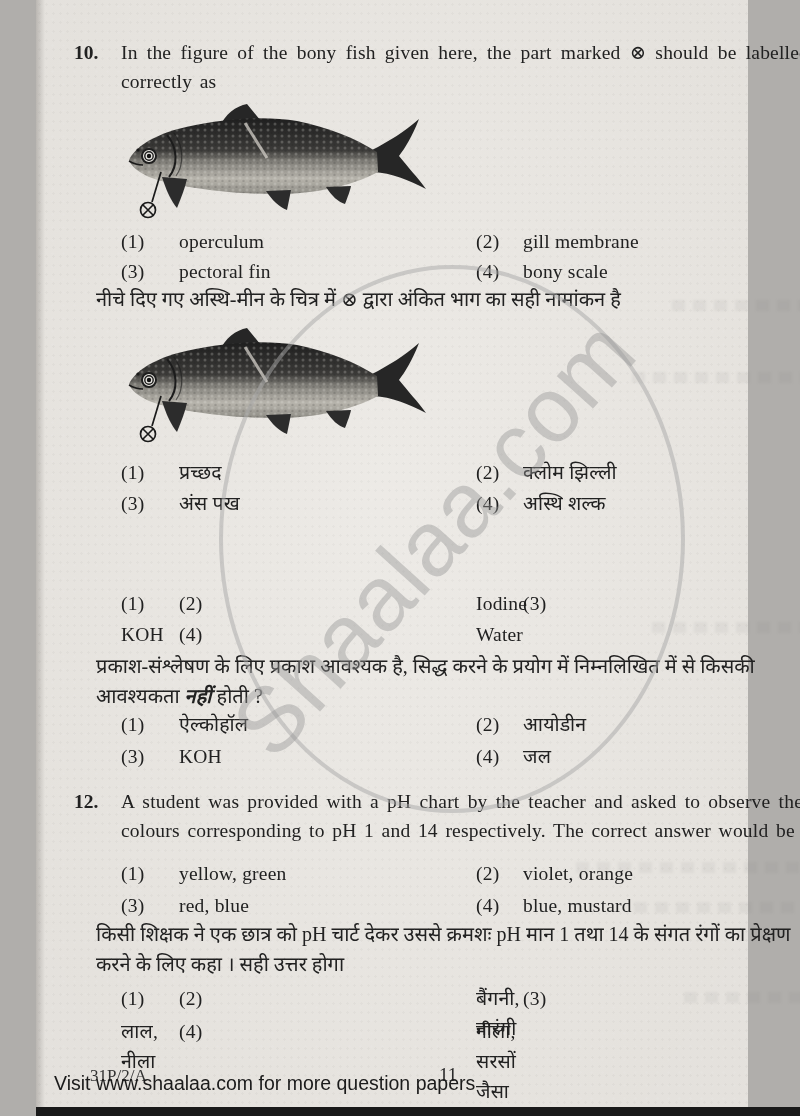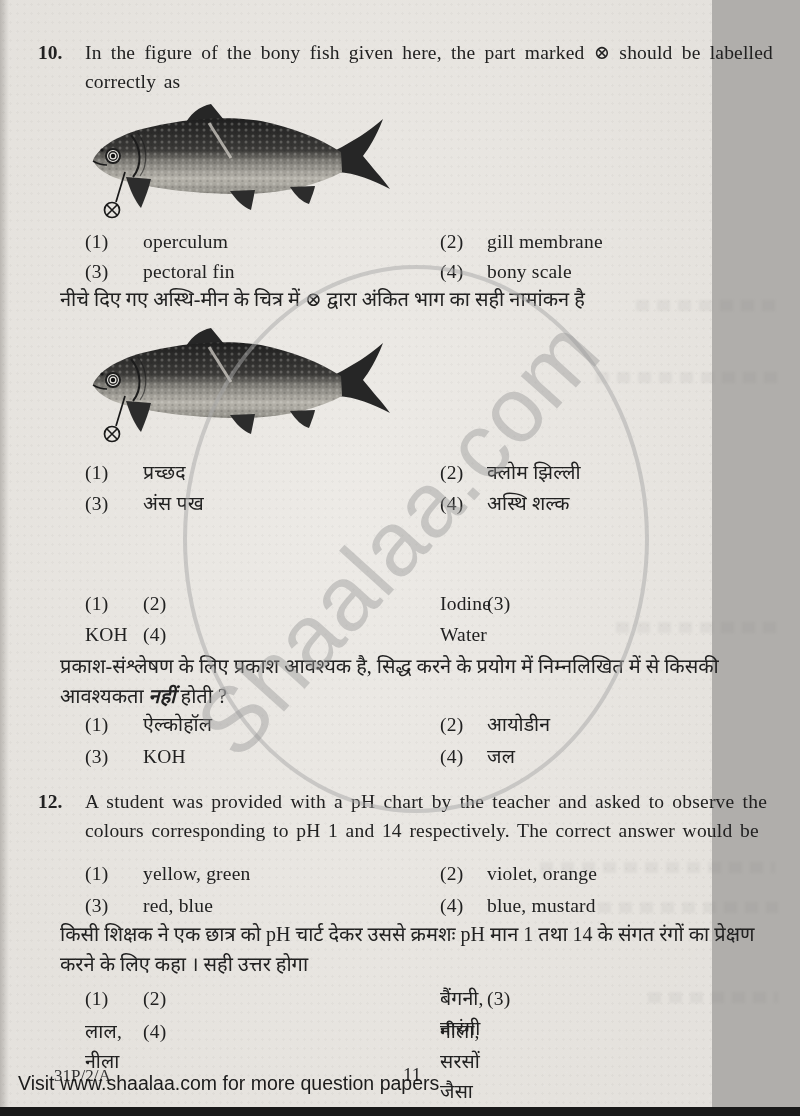--- a/index.html
+++ b/index.html
@@ -7,20 +7,21 @@
   #page{
     position:relative;width:712px;height:1116px;
     background:#e9e6e1;
     background-image:
       radial-gradient(rgba(0,0,0,0.028) 1px, transparent 1.2px),
       radial-gradient(rgba(255,255,255,0.05) 1px, transparent 1.2px),
       radial-gradient(ellipse at 50% 45%, rgba(255,255,255,0.18), rgba(0,0,0,0.02) 85%);
     background-size:7px 9px, 11px 13px, 100% 100%;
     font-family:"Liberation Serif","DejaVu Serif",serif;
     color:#212121;
+    margin-left:36px;
   }
   .abs{position:absolute;}
   
   .qblock{position:absolute;left:0;width:800px;}
   .qnum{position:absolute;left:38px;top:0;font-weight:bold;font-size:19.5px;line-height:29px;}
   .qtext{
     margin:0 0 0 85px;font-size:19.5px;line-height:29px;
     text-align:justify;word-spacing:2.5px;letter-spacing:.2px;
   }
   .qtext .bi{font-weight:bold;font-style:italic;}

